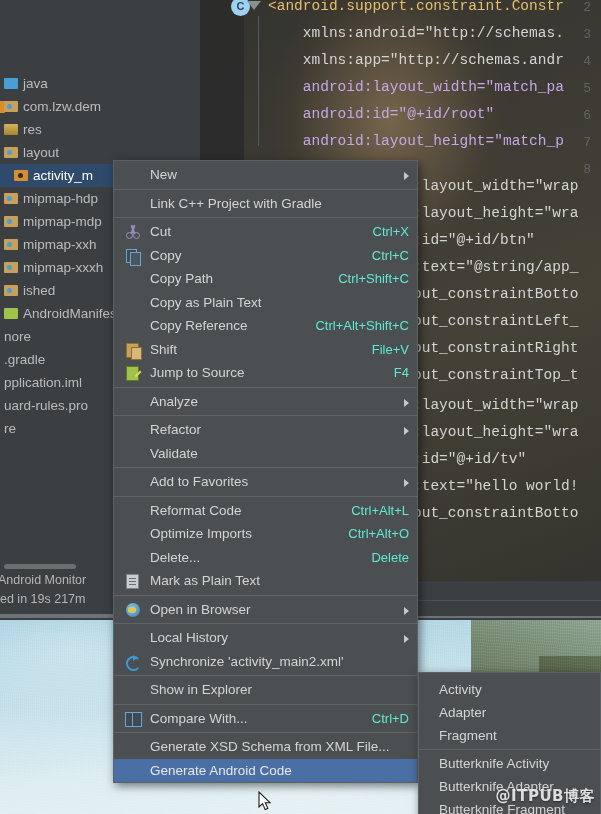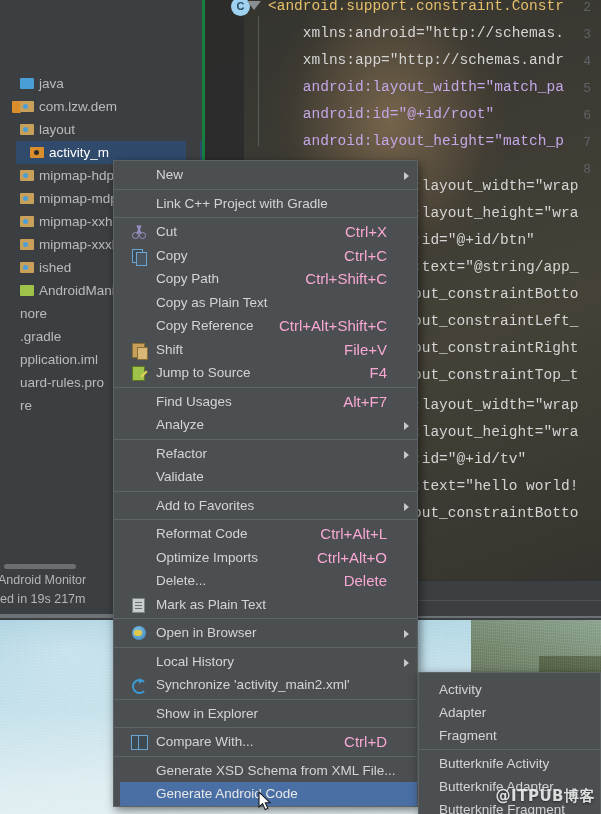--- a/index.html
+++ b/index.html
@@ -34,21 +34,21 @@
     background-image:repeating-linear-gradient(92deg, rgba(255,255,255,.05) 0 1px, rgba(0,0,0,.03) 1px 2px),
                      repeating-linear-gradient(4deg, rgba(255,255,255,.04) 0 1px, rgba(0,0,0,.025) 1px 3px);
     mix-blend-mode:overlay;
   }
 
   
   .ide{position:absolute;left:0;top:0;width:601px;height:618px;background:#3c3f41;overflow:hidden;}
 
   
   .sidebar{
-    position:absolute;left:16px;top:0;width:186px;height:600px;background:#3c3f41;
+    position:absolute;left:0;top:0;width:186px;height:600px;background:#3c3f41;
     border-right:3px solid #15803d;
   }
   .tree{position:absolute;left:0;top:72px;width:186px;}
   .trow{
     height:23px;line-height:23px;white-space:nowrap;overflow:hidden;
     color:#bbbbbb;font-size:13.5px;padding-left:4px;
   }
   .trow.sel{background:#2f4a6b;color:#ffffff;}
   .trow .ic{display:inline-block;width:14px;height:11px;vertical-align:-1px;margin-right:5px;border-radius:1px;}
   .ic.folder{background:#c8a05a;position:relative;}
@@ -114,24 +114,24 @@
   
   .menu{
     position:absolute;left:113px;top:160px;width:305px;
     background:#4b4f51;border:1px solid #5c6164;
     box-shadow:2px 3px 9px rgba(0,0,0,.5);
     padding:2px 0 0 0;box-sizing:border-box;
   }
   .mi{
     position:relative;height:23.5px;line-height:23.5px;
     color:#d4d4d4;font-size:13.5px;white-space:nowrap;
-    padding-left:36px;padding-right:20px;box-sizing:border-box;margin-left:6px;
+    padding-left:36px;padding-right:20px;box-sizing:border-box;
   }
   .mi.sel{background:#4a6fa5;color:#e8e8e8;}
-  .mi .acc{position:absolute;right:30px;top:0;color:#f9a8d4;font-size:15px;}
+  .mi .acc{position:absolute;right:8px;top:0;color:#5eead4;font-size:13px;}
   .mi .arrow{
     position:absolute;right:8px;top:9px;width:0;height:0;
     border-top:4px solid transparent;border-bottom:4px solid transparent;border-left:5px solid #c8c8c8;
   }
   .msep{height:1px;background:#5e6366;margin:2px 0;}
   .micon{position:absolute;left:11px;top:4px;width:16px;height:16px;}
 
   
   .g-cut{position:absolute;left:0;top:1px;width:16px;height:14px;}
   .g-cut:before,.g-cut:after{content:"";position:absolute;left:7px;top:0;width:2px;height:9px;background:#9a8fc0;}
@@ -236,20 +236,21 @@
     <div class="edstrip"></div>
     <div class="edstrip2"></div>
 
     <div class="sidebar">
 
       <div class="appbadge"></div>
 
       <div class="tree" id="tree">
           <div class="trow"><span class="ic javafold"></span><span>java</span></div>
           <div class="trow"><span class="ic folder"></span><span>com.lzw.dem</span></div>
+          <div class="trow"><span class="ic res"></span><span>res</span></div>
           <div class="trow"><span class="ic folder"></span><span>layout</span></div>
           <div class="trow sel" style="padding-left: 14px;"><span class="ic xml"></span><span>activity_m</span></div>
           <div class="trow"><span class="ic folder"></span><span>mipmap-hdp</span></div>
           <div class="trow"><span class="ic folder"></span><span>mipmap-mdp</span></div>
           <div class="trow"><span class="ic folder"></span><span>mipmap-xxh</span></div>
           <div class="trow"><span class="ic folder"></span><span>mipmap-xxxh</span></div>
           <div class="trow"><span class="ic folder"></span><span>ished</span></div>
           <div class="trow"><span class="ic manifest"></span><span>AndroidManifes</span></div>
           <div class="trow"><span>nore</span></div>
           <div class="trow"><span>.gradle</span></div>
@@ -288,21 +289,20 @@
       <div class="mi"><span>Copy Path</span><span class="acc">Ctrl+Shift+C</span></div>
       <div class="mi"><span>Copy as Plain Text</span></div>
       <div class="mi"><span>Copy Reference</span><span class="acc">Ctrl+Alt+Shift+C</span></div>
       <div class="mi"><span class="micon">
           <span class="g-paste"></span>
         </span><span>Shift</span><span class="acc">File+V</span></div>
       <div class="mi"><span class="micon">
           <span class="g-jump"></span>
         </span><span>Jump to Source</span><span class="acc">F4</span></div>
       <div class="msep"></div>
-      <div class="mi"><span>Find Usages</span><span class="acc">Alt+F7</span></div>
       <div class="mi"><span>Analyze</span><span class="arrow"></span></div>
       <div class="msep"></div>
       <div class="mi"><span>Refactor</span><span class="arrow"></span></div>
       <div class="mi"><span>Validate</span></div>
       <div class="msep"></div>
       <div class="mi"><span>Add to Favorites</span><span class="arrow"></span></div>
       <div class="msep"></div>
       <div class="mi"><span>Reformat Code</span><span class="acc">Ctrl+Alt+L</span></div>
       <div class="mi"><span>Optimize Imports</span><span class="acc">Ctrl+Alt+O</span></div>
       <div class="mi"><span>Delete...</span><span class="acc">Delete</span></div>

